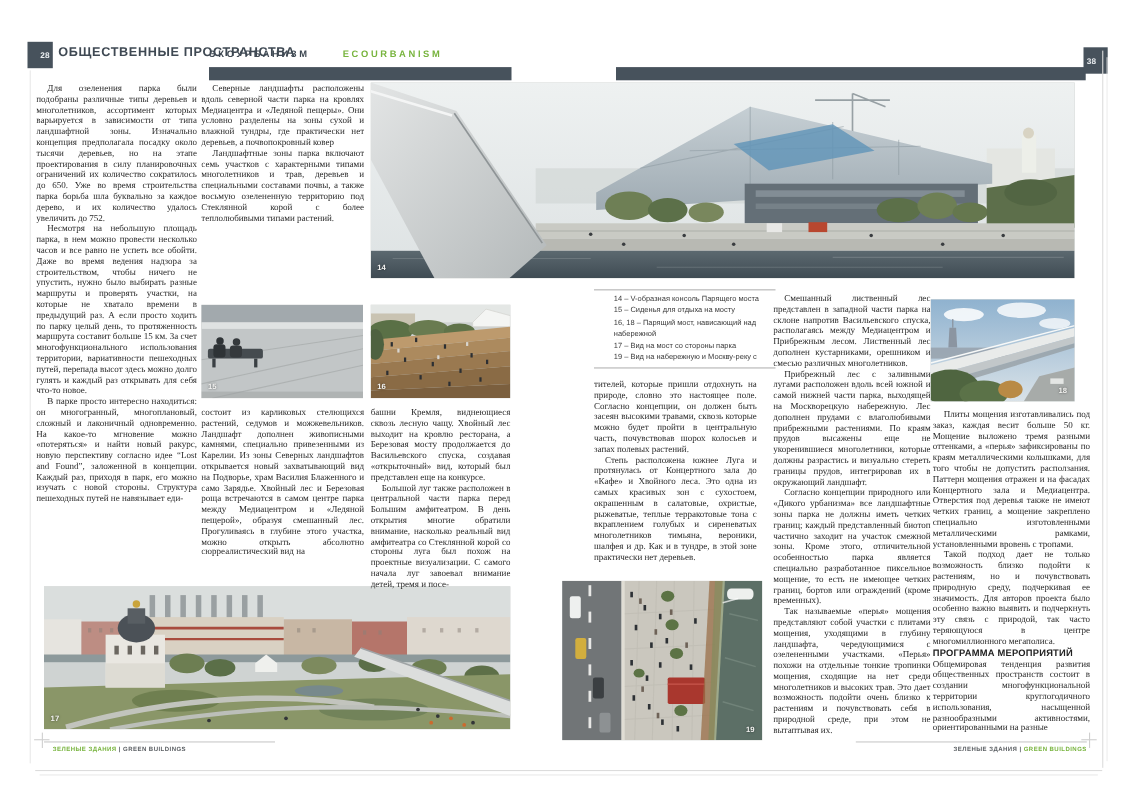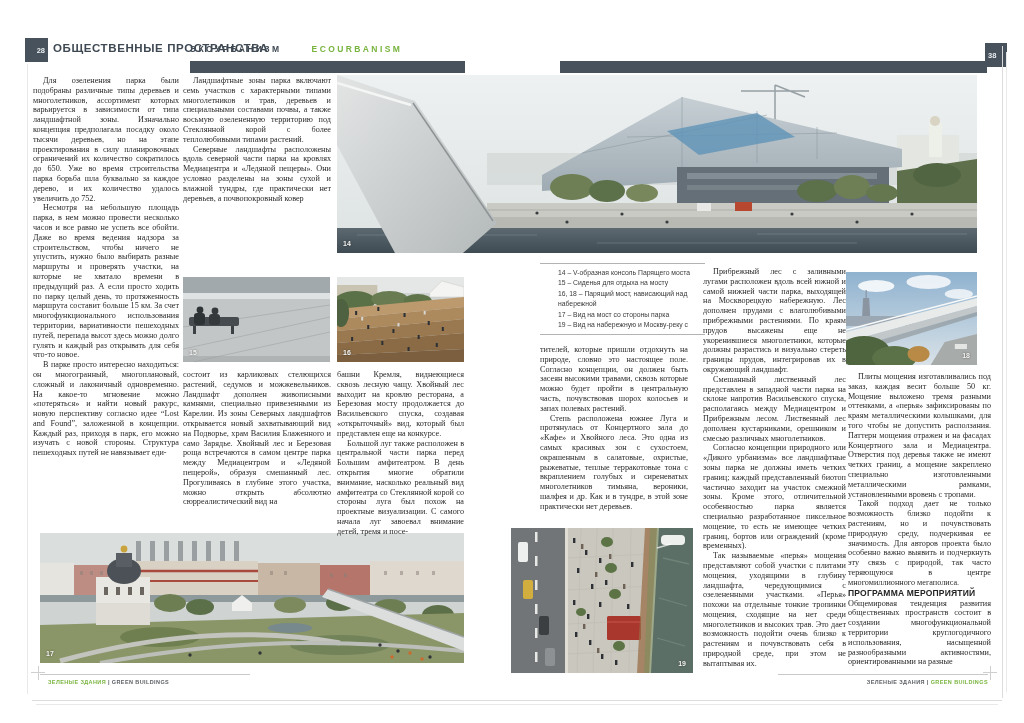--- a/index.html
+++ b/index.html
@@ -364,22 +364,22 @@
     </svg>
     <span class="plabel r">19</span>
   </div>
 
   <div class="col" style="left:33px;top:76px;width:146px;height:444px;">
     <p>Для озеленения парка были подобраны различные типы деревьев и многолетников, ассортимент которых варьируется в зависимости от типа ландшафтной зоны. Изначально концепция предполагала посадку около тысячи деревьев, но на этапе проектирования в силу планировочных ограничений их количество сократилось до 650. Уже во время строительства парка борьба шла буквально за каждое дерево, и их количество удалось увеличить до 752.</p>
     <p>Несмотря на небольшую площадь парка, в нем можно провести несколько часов и все равно не успеть все обойти. Даже во время ведения надзора за строительством, чтобы ничего не упустить, нужно было выбирать разные маршруты и проверять участки, на которые не хватало времени в предыдущий раз. А если просто ходить по парку целый день, то протяженность маршрута составит больше 15 км. За счет многофункционального использования территории, вариативности пешеходных путей, перепада высот здесь можно долго гулять и каждый раз открывать для себя что-то новое.</p>
     <p>В парке просто интересно находиться: он многогранный, многоплановый, сложный и лаконичный одновременно. На какое-то мгновение можно «потеряться» и найти новый ракурс, новую перспективу согласно идее “Lost and Found”, заложенной в концепции. Каждый раз, приходя в парк, его можно изучать с новой стороны. Структура пешеходных путей не навязывает еди-</p>
   </div>
   <div class="col" style="left:183px;top:76px;width:148px;height:195px;">
+    <p>Северные ландшафты расположены вдоль северной части парка на кровлях Медиацентра и «Ледяной пещеры». Они условно разделены на зоны сухой и влажной тундры, где практически нет деревьев, а почвопокровный ковер</p>
     <p>Ландшафтные зоны парка включают семь участков с характерными типами многолетников и трав, деревьев и специальными составами почвы, а также восьмую озелененную территорию под Стеклянной корой с более теплолюбивыми типами растений.</p>
-    <p>Северные ландшафты расположены вдоль северной части парка на кровлях Медиацентра и «Ледяной пещеры». Они условно разделены на зоны сухой и влажной тундры, где практически нет деревьев, а почвопокровный ковер</p>
   </div>
   <div class="col" style="left:183px;top:370px;width:148px;height:175px;">
     <p class="cont">состоит из карликовых стелющихся растений, седумов и можжевельников. Ландшафт дополнен живописными камнями, специально привезенными из Карелии. Из зоны Северных ландшафтов открывается новый захватывающий вид на Подворье, храм Василия Блаженного и само Зарядье. Хвойный лес и Березовая роща встречаются в самом центре парка между Медиацентром и «Ледяной пещерой», образуя смешанный лес. Прогуливаясь в глубине этого участка, можно открыть абсолютно сюрреалистический вид на</p>
   </div>
   <div class="col" style="left:337px;top:370px;width:127px;height:175px;">
     <p class="cont">башни Кремля, виднеющиеся сквозь лесную чащу. Хвойный лес выходит на кровлю ресторана, а Березовая мосту продолжается до Васильевского спуска, создавая «открыточный» вид, который был представлен еще на конкурсе.</p>
     <p>Большой луг также расположен в центральной части парка перед Большим амфитеатром. В день открытия многие обратили внимание, насколько реальный вид амфитеатра со Стеклянной корой со стороны луга был похож на проектные визуализации. С самого начала луг завоевал внимание детей, тремя и посе-</p>
   </div>
 
   <div class="rule" style="left:540px;top:263px;width:165px;"></div>
@@ -390,22 +390,22 @@
     <div>17 – Вид на мост со стороны парка</div>
     <div>19 – Вид на набережную и Москву-реку с моста</div>
   </div>
   <div class="rule" style="left:540px;top:334px;width:165px;"></div>
 
   <div class="col" style="left:540px;top:345px;width:148px;height:180px;">
     <p class="cont">тителей, которые пришли отдохнуть на природе, словно это настоящее поле. Согласно концепции, он должен быть засеян высокими травами, сквозь которые можно будет пройти в центральную часть, почувствовав шорох колосьев и запах полевых растений.</p>
     <p>Степь расположена южнее Луга и протянулась от Концертного зала до «Кафе» и Хвойного леса. Это одна из самых красивых зон с сухостоем, окрашенным в салатовые, охристые, рыжеватые, теплые терракотовые тона с вкраплением голубых и сиреневатых многолетников тимьяна, вероники, шалфея и др. Как и в тундре, в этой зоне практически нет деревьев.</p>
   </div>
   <div class="col" style="left:703px;top:267px;width:143px;height:402px;">
+    <p>Смешанный лиственный лес представлен в западной части парка на склоне напротив Васильевского спуска, располагаясь между Медиацентром и Прибрежным лесом. Лиственный лес дополнен кустарниками, орешником и смесью различных многолетников.</p>
     <p>Прибрежный лес с заливными лугами расположен вдоль всей южной и самой нижней части парка, выходящей на Москворецкую набережную. Лес дополнен прудами с влаголюбивыми прибрежными растениями. По краям прудов высажены еще не укоренившиеся многолетники, которые должны разрастись и визуально стереть границы прудов, интегрировав их в окружающий ландшафт.</p>
-    <p>Смешанный лиственный лес представлен в западной части парка на склоне напротив Васильевского спуска, располагаясь между Медиацентром и Прибрежным лесом. Лиственный лес дополнен кустарниками, орешником и смесью различных многолетников.</p>
     <p>Согласно концепции природного или «Дикого урбанизма» все ландшафтные зоны парка не должны иметь четких границ; каждый представленный биотоп частично заходит на участок смежной зоны. Кроме этого, отличительной особенностью парка является специально разработанное пиксельное мощение, то есть не имеющее четких границ, бортов или ограждений (кроме временных).</p>
     <p>Так называемые «перья» мощения представляют собой участки с плитами мощения, уходящими в глубину ландшафта, чередующимися с озелененными участками. «Перья» похожи на отдельные тонкие тропинки мощения, сходящие на нет среди многолетников и высоких трав. Это дает возможность подойти очень близко к растениям и почувствовать себя в природной среде, при этом не вытаптывая их.</p>
   </div>
   <div class="col" style="left:848px;top:372px;width:143px;height:297px;">
     <p>Плиты мощения изготавливались под заказ, каждая весит больше 50 кг. Мощение выложено тремя разными оттенками, а «перья» зафиксированы по краям металлическими колышками, для того чтобы не допустить расползания. Паттерн мощения отражен и на фасадах Концертного зала и Медиацентра. Отверстия под деревья также не имеют четких границ, а мощение закреплено специально изготовленными металлическими рамками, установленными вровень с тропами.</p>
     <p>Такой подход дает не только возможность близко подойти к растениям, но и почувствовать природную среду, подчеркивая ее значимость. Для авторов проекта было особенно важно выявить и подчеркнуть эту связь с природой, так часто теряющуюся в центре многомиллионного мегаполиса.</p>
     <p class="h-prog cont">ПРОГРАММА МЕРОПРИЯТИЙ</p>
     <p class="cont">Общемировая тенденция развития общественных пространств состоит в создании многофункциональной территории круглогодичного использования, насыщенной разнообразными активностями, ориентированными на разные</p>
   </div>
 

